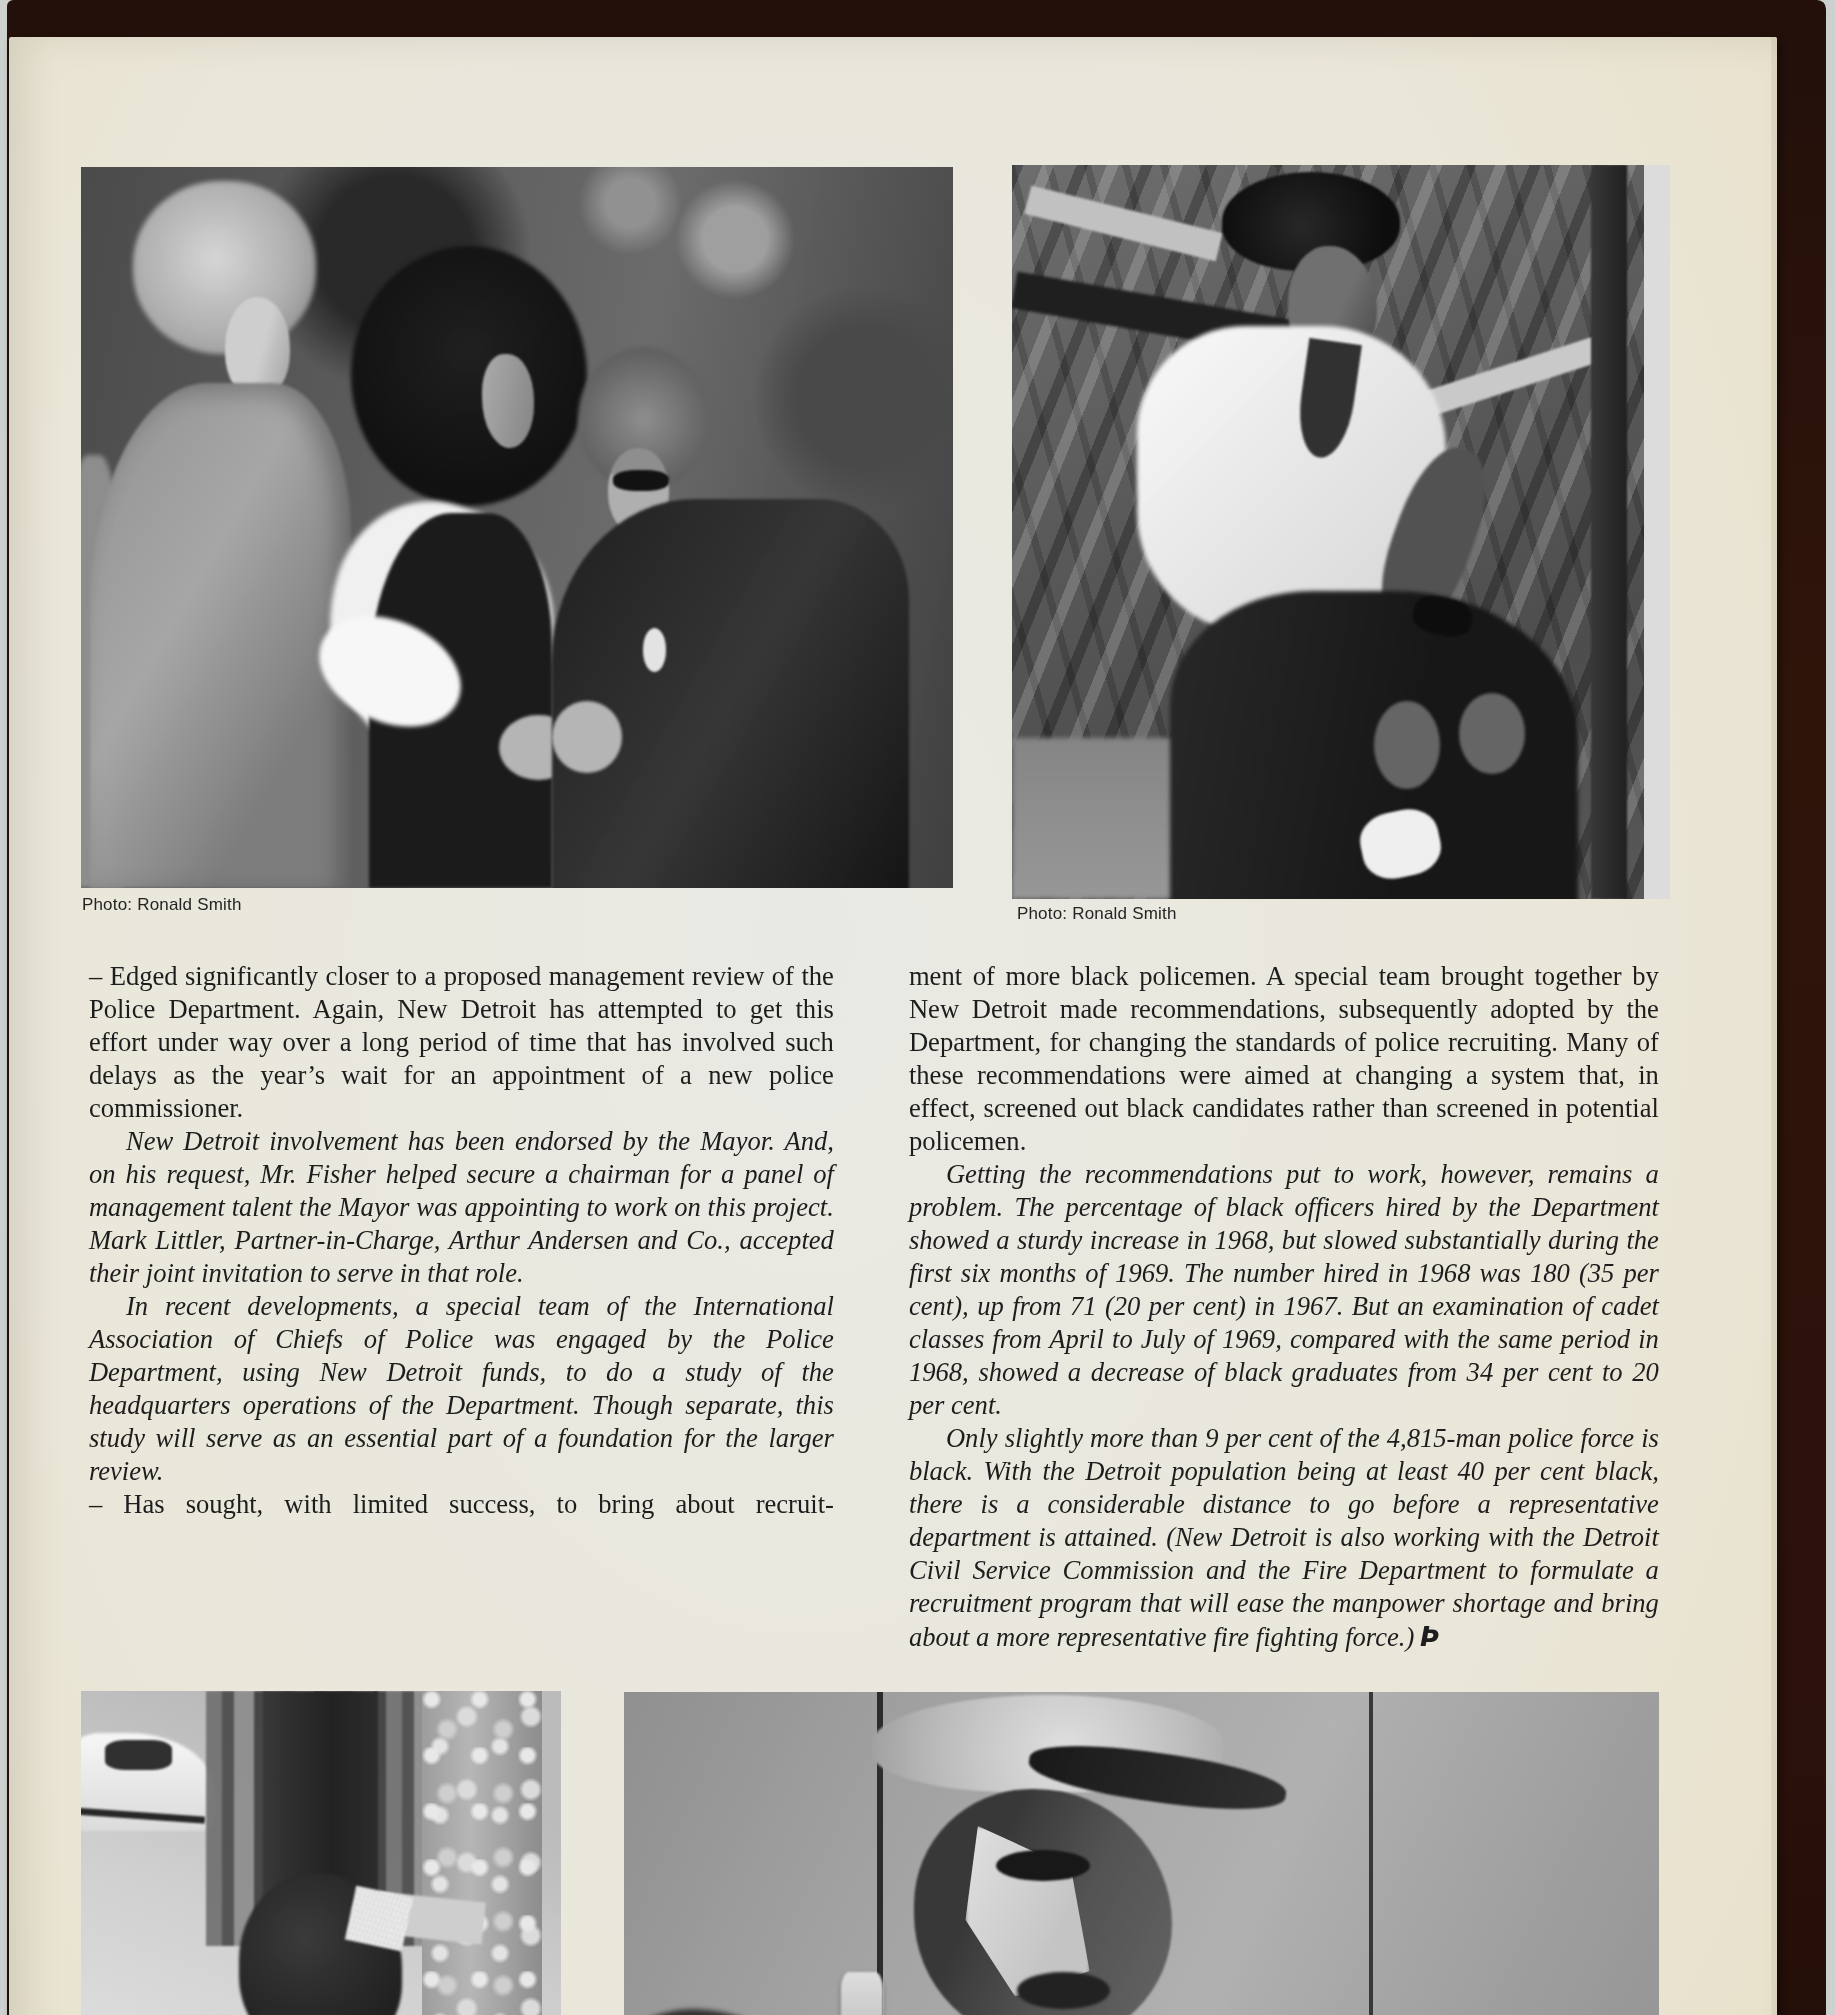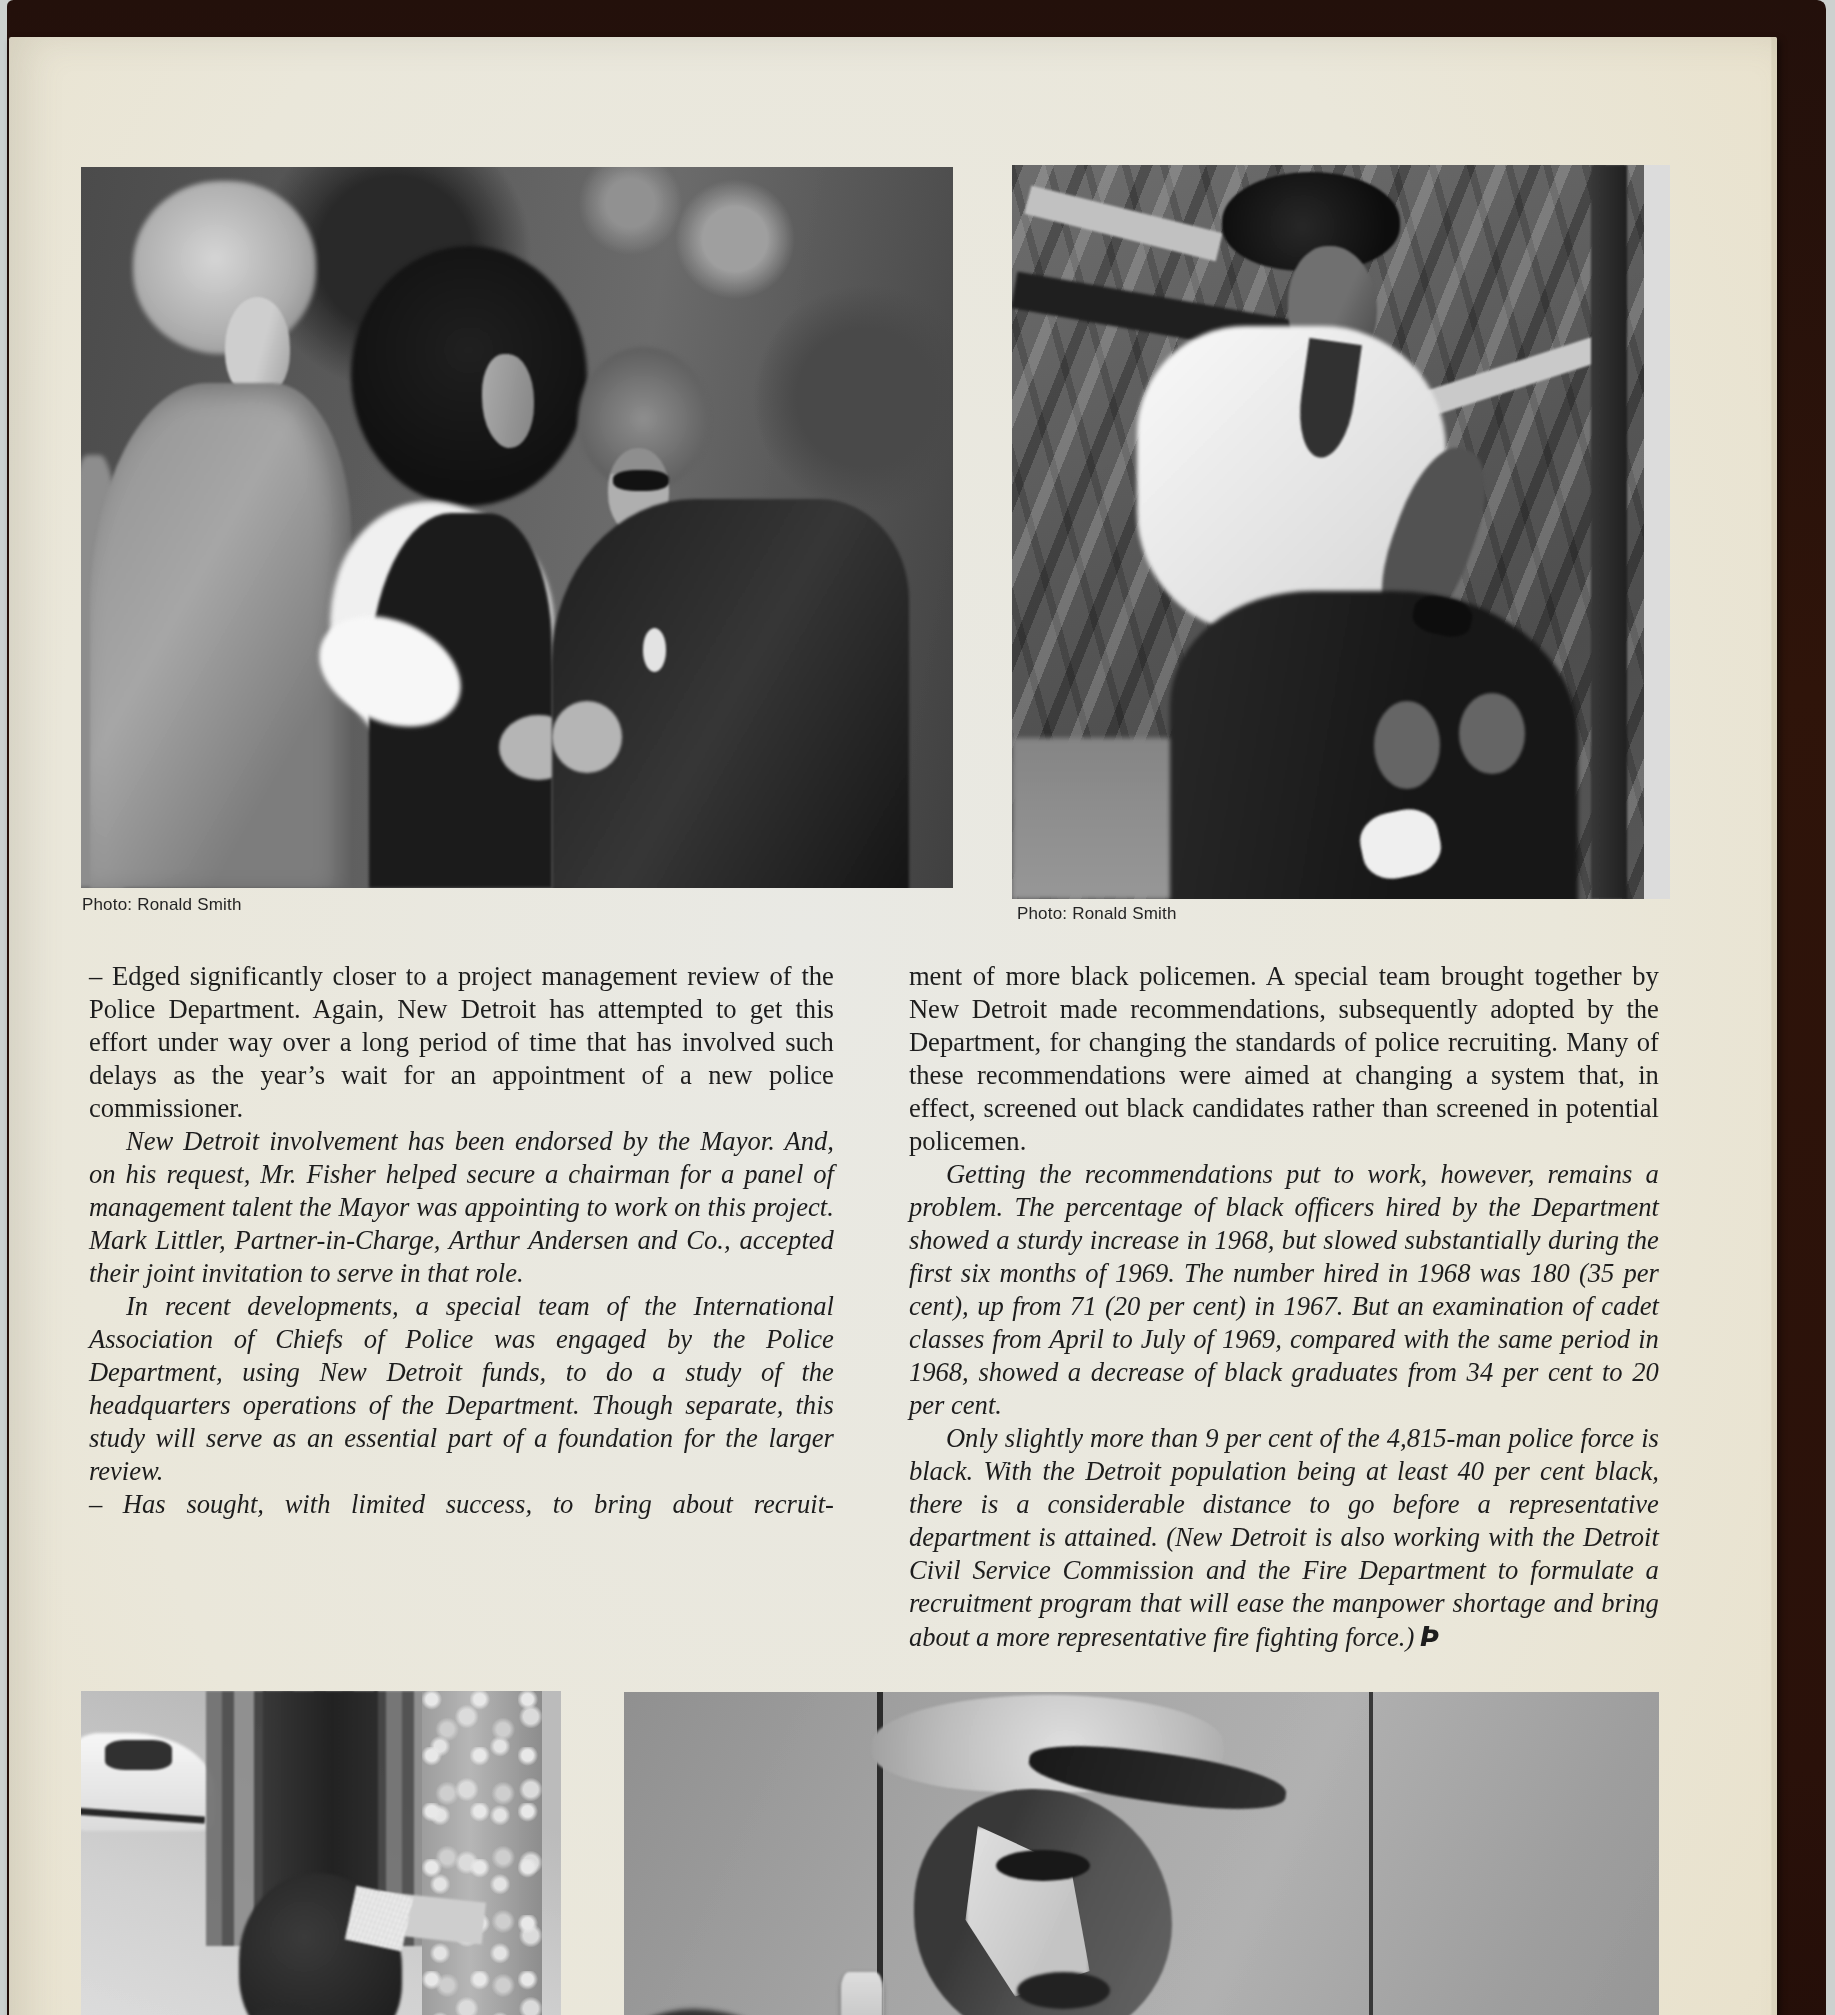--- a/index.html
+++ b/index.html
@@ -55,21 +55,21 @@
   .caption{
     position:absolute;font-family:"Liberation Sans", sans-serif;
     font-size:17px;line-height:1.15;color:#242424;letter-spacing:0.2px;
   }
   .col{
     position:absolute;top:923px;text-align:justify;
     font-size:26.6px;line-height:33px;color:#1d1d1d;
   }
   .col p{margin:0;}
   .col p.indent{text-indent:37px;font-style:italic;}
-  .col p.fill{text-align-last:justify;font-style:italic;}
+  .col p.fill{text-align-last:justify;}
   .col-left{left:80px;width:745px;}
   .col-right{left:900px;width:750px;}
   .endmark{font-family:"DejaVu Sans", sans-serif;font-weight:bold;padding-left:5.6px;}
 </style>
 </head>
 <body>
 
 <div id="scan">
   <div class="cover"></div>
 
@@ -109,21 +109,21 @@
       <div class="s" style="left:58%;top:38%;width:12%;height:26%;background:#5b5247;border-radius:45%;transform:rotate(20deg);filter:blur(1.6px);"></div>
       <div class="s" style="left:24%;top:58%;width:62%;height:44%;background:linear-gradient(100deg,#2b2b2b,#1b1b1b 60%);border-radius:35% 45% 0 0;filter:blur(2px);"></div>
       <div class="s" style="left:61%;top:59%;width:9%;height:5%;background:#111;border-radius:40%;transform:rotate(12deg);filter:blur(0.8px);"></div>
       <div class="s" style="left:55%;top:73%;width:10%;height:12%;background:#6e6456;border-radius:50%;filter:blur(1.6px);"></div>
       <div class="s" style="left:68%;top:72%;width:10%;height:11%;background:#6e6456;border-radius:50%;filter:blur(1.6px);"></div>
       <div class="s" style="left:53%;top:88%;width:12%;height:9%;background:#e8e8e8;border-radius:40%;transform:rotate(-12deg);filter:blur(1.2px);"></div>
     </div>
     <div class="caption" style="left:1008px;top:867px;">Photo: Ronald Smith</div>
 
     <div class="col col-left">
-        <p class="para">– Edged significantly closer to a project management review of the Police Department. Again, New Detroit has attempted to get this effort under way over a long period of time that has involved such delays as the year’s wait for an appointment of a new police commissioner.</p>
+        <p class="para">– Edged significantly closer to a proposed management review of the Police Department. Again, New Detroit has attempted to get this effort under way over a long period of time that has involved such delays as the year’s wait for an appointment of a new police commissioner.</p>
         <p class="para indent">New Detroit involvement has been endorsed by the Mayor. And, on his request, Mr. Fisher helped secure a chairman for a panel of management talent the Mayor was appointing to work on this project. Mark Littler, Partner-in-Charge, Arthur Andersen and Co., accepted their joint invitation to serve in that role.</p>
         <p class="para indent">In recent developments, a special team of the International Association of Chiefs of Police was engaged by the Police Department, using New Detroit funds, to do a study of the headquarters operations of the Department. Though separate, this study will serve as an essential part of a foundation for the larger review.</p>
         <p class="para fill">– Has sought, with limited success, to bring about recruit-</p>
       </div>
     <div class="col col-right">
         <p class="para">ment of more black policemen. A special team brought together by New Detroit made recommendations, subsequently adopted by the Department, for changing the standards of police recruiting. Many of these recommendations were aimed at changing a system that, in effect, screened out black candidates rather than screened in potential policemen.</p>
         <p class="para indent">Getting the recommendations put to work, however, remains a problem. The percentage of black officers hired by the Department showed a sturdy increase in 1968, but slowed substantially during the first six months of 1969. The number hired in 1968 was 180 (35 per cent), up from 71 (20 per cent) in 1967. But an examination of cadet classes from April to July of 1969, compared with the same period in 1968, showed a decrease of black graduates from 34 per cent to 20 per cent.</p>
         <p class="para indent">Only slightly more than 9 per cent of the 4,815-man police force is black. With the Detroit population being at least 40 per cent black, there is a considerable distance to go before a representative department is attained. (New Detroit is also working with the Detroit Civil Service Commission and the Fire Department to formulate a recruitment program that will ease the manpower shortage and bring about a more representative fire fighting force.)<span class="endmark">Þ</span></p>
       </div>
 

